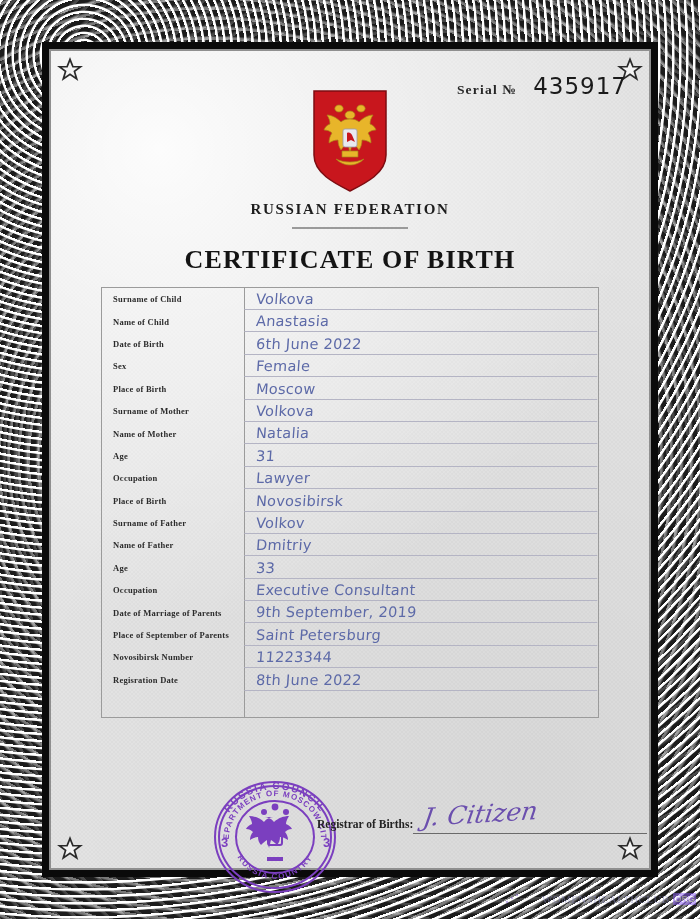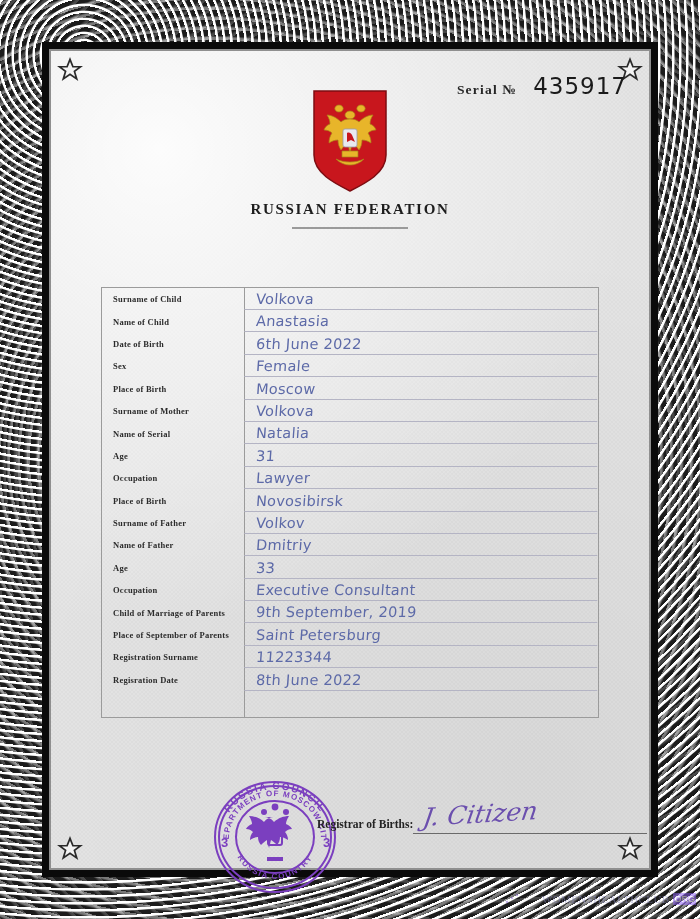--- a/index.html
+++ b/index.html
@@ -307,20 +307,21 @@
             <path d="M24 70c4 4 9 6 14 6s10-2 14-6c-4 2-9 3-14 3s-10-1-14-3z"></path>
           </g>
           <rect x="31" y="40" width="14" height="18" rx="2" fill="#e9e9ef" stroke="#9a9aa8" stroke-width=".8"></rect>
           <path d="M35 44c2-1 4 0 5 2l3 7-4-2-4 2z" fill="#c8161d"></path>
         </svg>
       </div>
 
       <div class="heading-block">
         <div class="country-title">RUSSIAN FEDERATION</div>
         <div class="title-rule"></div>
+        <div class="doc-title">CERTIFICATE OF BIRTH</div>
       </div>
 
       <div class="fields-table">
           <div class="field-row">
             <div class="field-label">Surname of Child</div>
             <div class="field-value">Volkova</div>
           </div>
           <div class="field-row">
             <div class="field-label">Name of Child</div>
             <div class="field-value">Anastasia</div>
@@ -335,21 +336,21 @@
           </div>
           <div class="field-row">
             <div class="field-label">Place of Birth</div>
             <div class="field-value">Moscow</div>
           </div>
           <div class="field-row">
             <div class="field-label">Surname of Mother</div>
             <div class="field-value">Volkova</div>
           </div>
           <div class="field-row">
-            <div class="field-label">Name of Serial</div>
+            <div class="field-label">Name of Mother</div>
             <div class="field-value">Natalia</div>
           </div>
           <div class="field-row">
             <div class="field-label">Age</div>
             <div class="field-value">31</div>
           </div>
           <div class="field-row">
             <div class="field-label">Occupation</div>
             <div class="field-value">Lawyer</div>
           </div>
@@ -367,29 +368,29 @@
           </div>
           <div class="field-row">
             <div class="field-label">Age</div>
             <div class="field-value">33</div>
           </div>
           <div class="field-row">
             <div class="field-label">Occupation</div>
             <div class="field-value">Executive Consultant</div>
           </div>
           <div class="field-row">
-            <div class="field-label">Child of Marriage of Parents</div>
+            <div class="field-label">Date of Marriage of Parents</div>
             <div class="field-value">9th September, 2019</div>
           </div>
           <div class="field-row">
             <div class="field-label">Place of September of Parents</div>
             <div class="field-value">Saint Petersburg</div>
           </div>
           <div class="field-row">
-            <div class="field-label">Registration Surname</div>
+            <div class="field-label">Novosibirsk Number</div>
             <div class="field-value">11223344</div>
           </div>
           <div class="field-row">
             <div class="field-label">Regisration Date</div>
             <div class="field-value">8th June 2022</div>
           </div>
           <div class="field-row spacer-row">
             <div class="field-label"></div>
             <div class="field-value"></div>
           </div>

